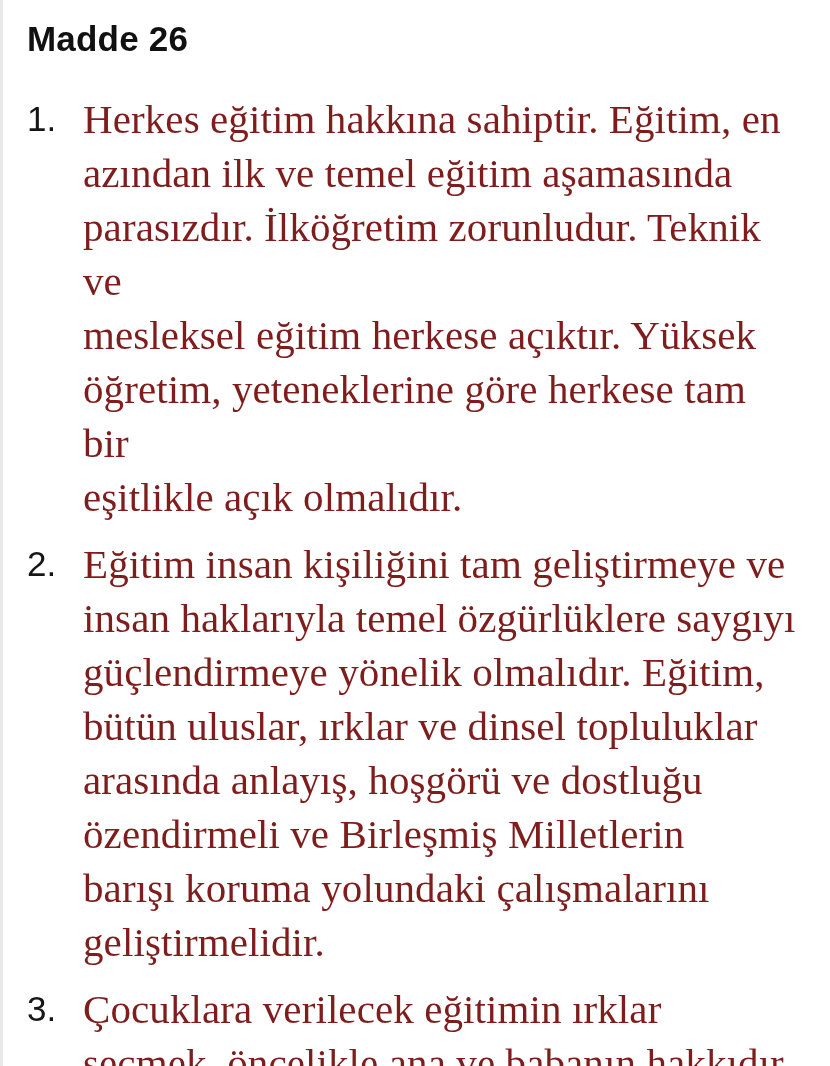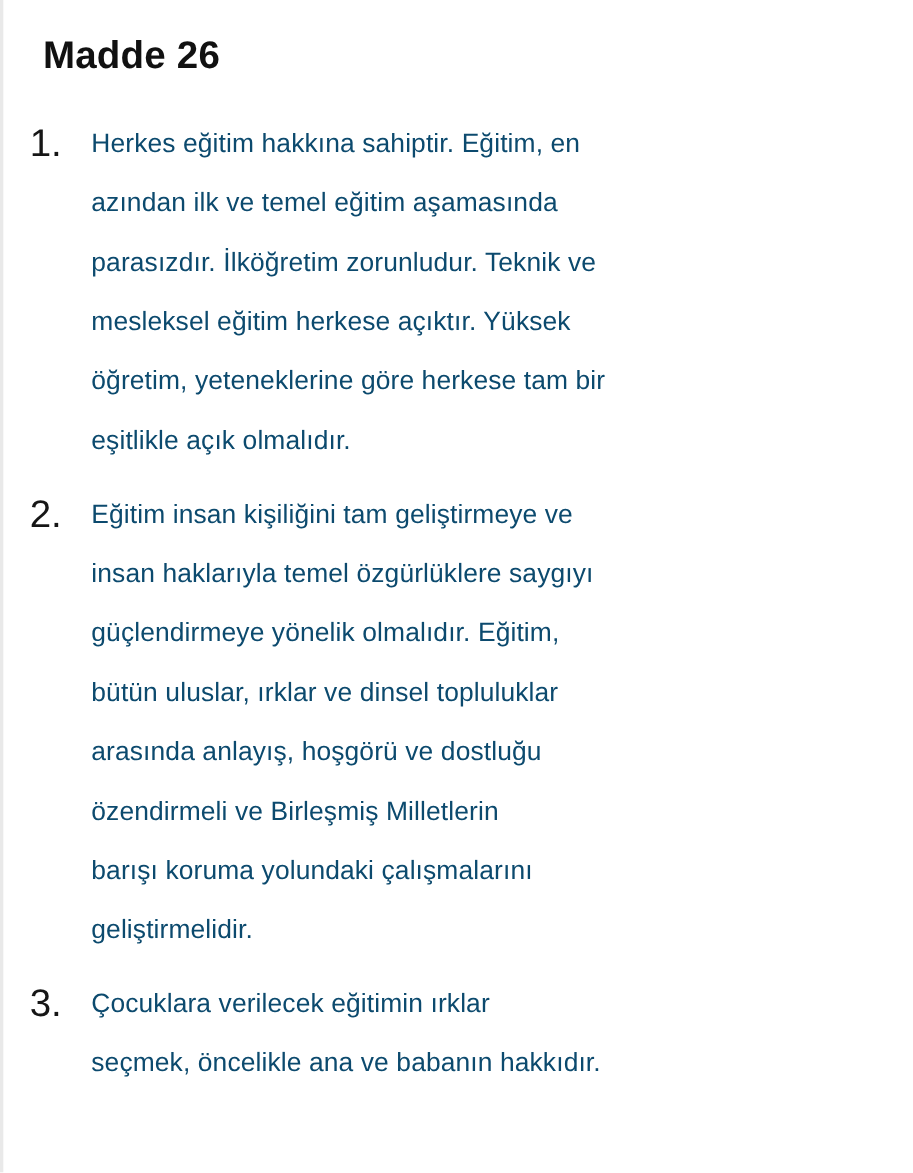--- a/index.html
+++ b/index.html
@@ -23,21 +23,21 @@
     height: 100%;
     background: #e9e9e9;
   }
   .article {
     padding: 16px 28px 0 27px;
   }
   .article-title {
     font-size: 35px;
     line-height: 46px;
     font-weight: bold;
-    margin: 12px;
+    margin: 0;
     color: #111111;
     letter-spacing: 0.2px;
   }
   .article-list {
     list-style: none;
     margin: 30px 0 0 0;
     padding: 0;
   }
   .article-list li {
     display: flex;
@@ -45,25 +45,26 @@
     margin: 0 0 13px 0;
   }
   .item-number {
     flex: 0 0 56px;
     font-size: 35px;
     line-height: 54px;
     color: #161616;
   }
   .item-text {
     flex: 1 1 auto;
-    font-size: 24px;
+    font-size: 41px;
     line-height: 54px;
-    color: #0c4a6e;
+    color: #7f1d1d;
     white-space: pre-line;
     letter-spacing: 0.1px;
+    font-family: Liberation Serif, serif;
   }
 </style>
 </head>
 <body>
 
 <div class="page-edge"></div>
 
 <div class="article">
   <h1 class="article-title">Madde 26</h1>
 

